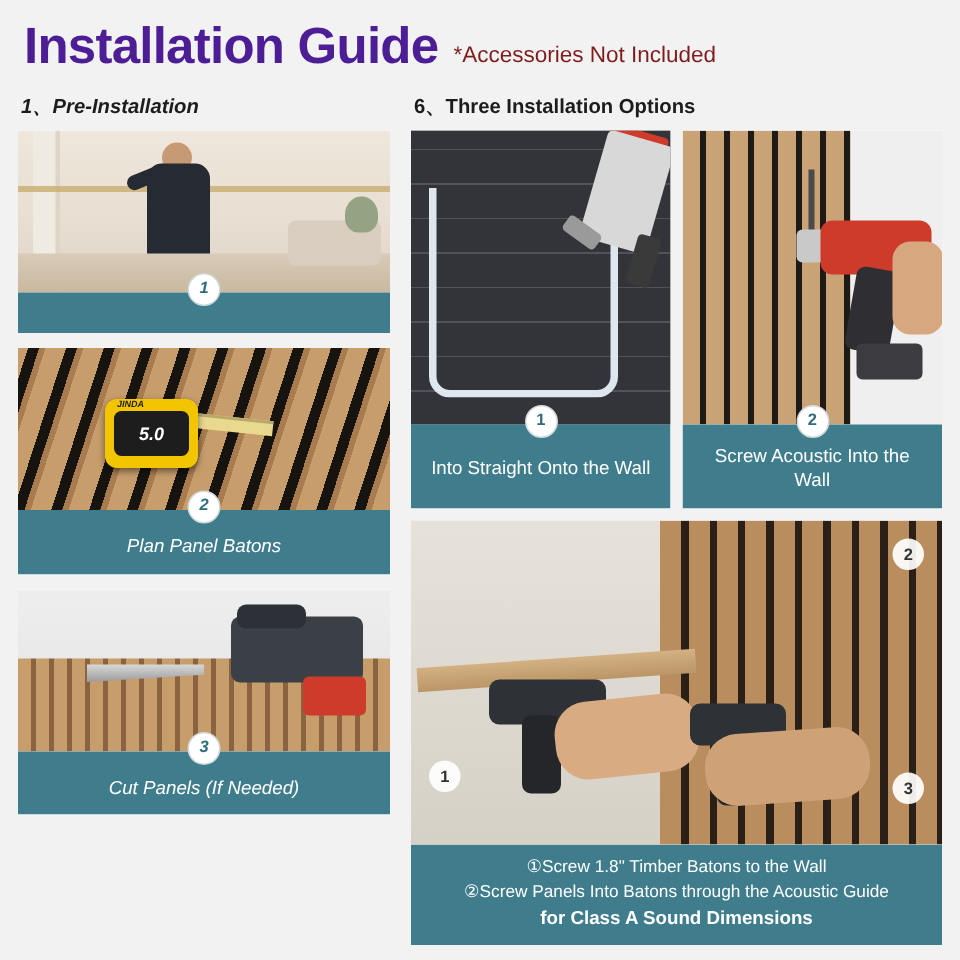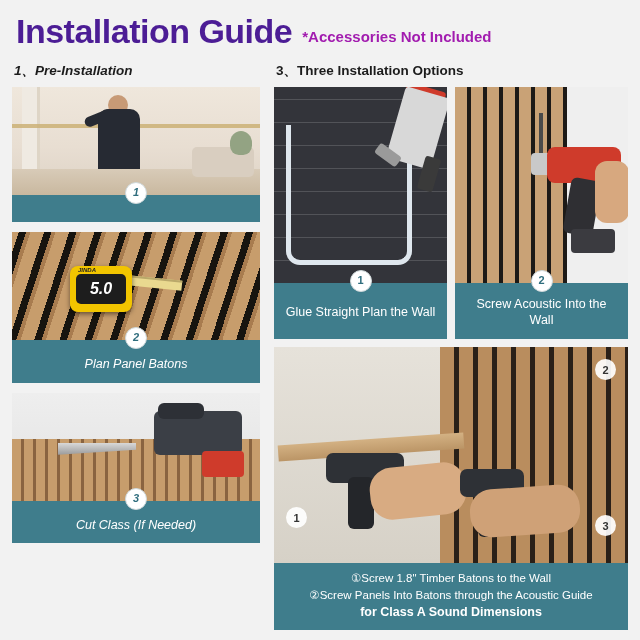--- a/index.html
+++ b/index.html
@@ -25,22 +25,22 @@
   }
   .title {
     font-size: 34px;
     font-weight: 800;
     letter-spacing: -0.5px;
     color: #4c1d95;
     line-height: 1;
   }
   .subtitle {
     font-size: 15px;
-    font-weight: 700;
-    color: #a21caf;
+    font-weight: 400;
+    color: #7f1d1d;
     padding-bottom: 3px;
   }
 
   
   .sections {
     display: flex;
     gap: 14px;
     margin-top: 14px;
   }
   .col-left { width: 258px; font-style: italic; }
@@ -152,21 +152,21 @@
   .ph-slats-diag .tape {
     position: absolute; left: 58px; top: 34px;
     width: 62px; height: 46px;
     background: #f2c500; border-radius: 8px;
     box-shadow: 0 2px 5px rgba(0,0,0,.5);
   }
   .ph-slats-diag .tape-inner {
     position: absolute; left: 6px; top: 8px;
     width: 50px; height: 30px;
     background: #1d1d1d; border-radius: 5px;
-    color: #fff; font-size: 16px; font-weight: 700;
+    color: #fff; font-size: 12px; font-weight: 700;
     display: flex; align-items: center; justify-content: center;
   }
   .ph-slats-diag .tape-brand {
     position: absolute; left: 8px; top: 1px;
     font-size: 6px; color: #222; font-weight: 700;
   }
   .ph-slats-diag .tape-strip {
     position: absolute; left: 116px; top: 46px;
     width: 54px; height: 10px;
     background: #e9d98f; border-top: 2px solid #b9a86a;
@@ -404,43 +404,43 @@
       <div class="card lcard">
         <div class="photo ph-saw">
           <div class="panel"></div>
           <div class="saw-blade"></div>
           <div class="saw-body"></div>
           <div class="saw-handle"></div>
           <div class="saw-bat"></div>
         </div>
         <div class="caption">
           <div class="badge">3</div>
-          <span>Cut Class (If Needed)</span>
+          <span>Cut Panels (If Needed)</span>
         </div>
       </div>
     </div>
 
     <div class="col-right">
-      <div class="sec-head">3、Three Installation Options</div>
+      <div class="sec-head">6、Three Installation Options</div>
 
       <div class="row2">
 
         <div class="card rcard">
           <div class="photo ph-glue">
             <div class="felt"></div>
             <div class="dots"></div>
             <div class="bead"></div>
             <div class="gun-cap"></div>
             <div class="gun-body"></div>
             <div class="gun-nozzle"></div>
             <div class="gun-handle"></div>
           </div>
           <div class="caption tall">
             <div class="badge">1</div>
-            <span>Glue Straight Plan the Wall</span>
+            <span>Into Straight Onto the Wall</span>
           </div>
         </div>
 
         <div class="card rcard">
           <div class="photo ph-drill">
             <div class="slats"></div>
             <div class="bit"></div>
             <div class="chuck"></div>
             <div class="drill-body"></div>
             <div class="drill-grip"></div>

